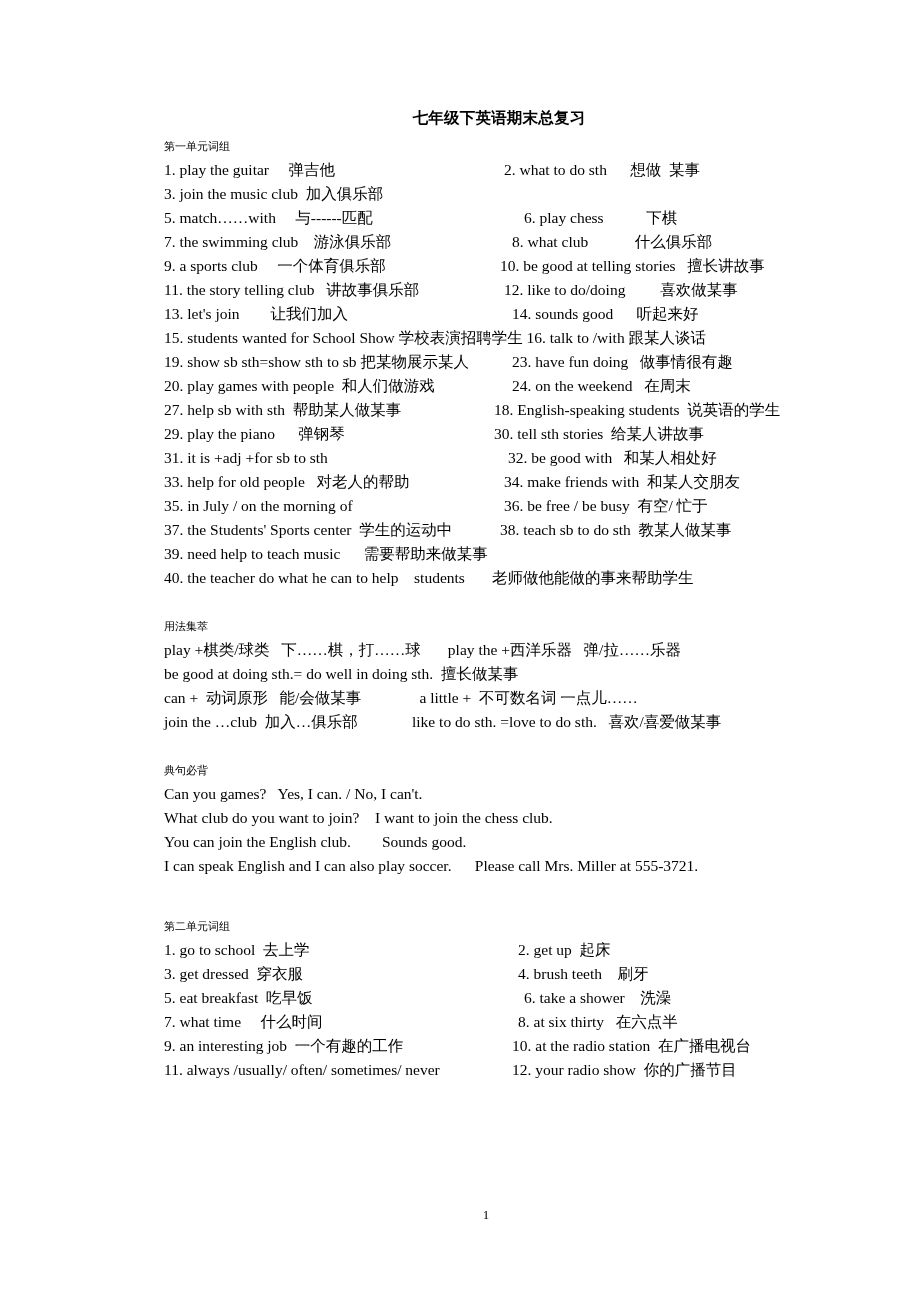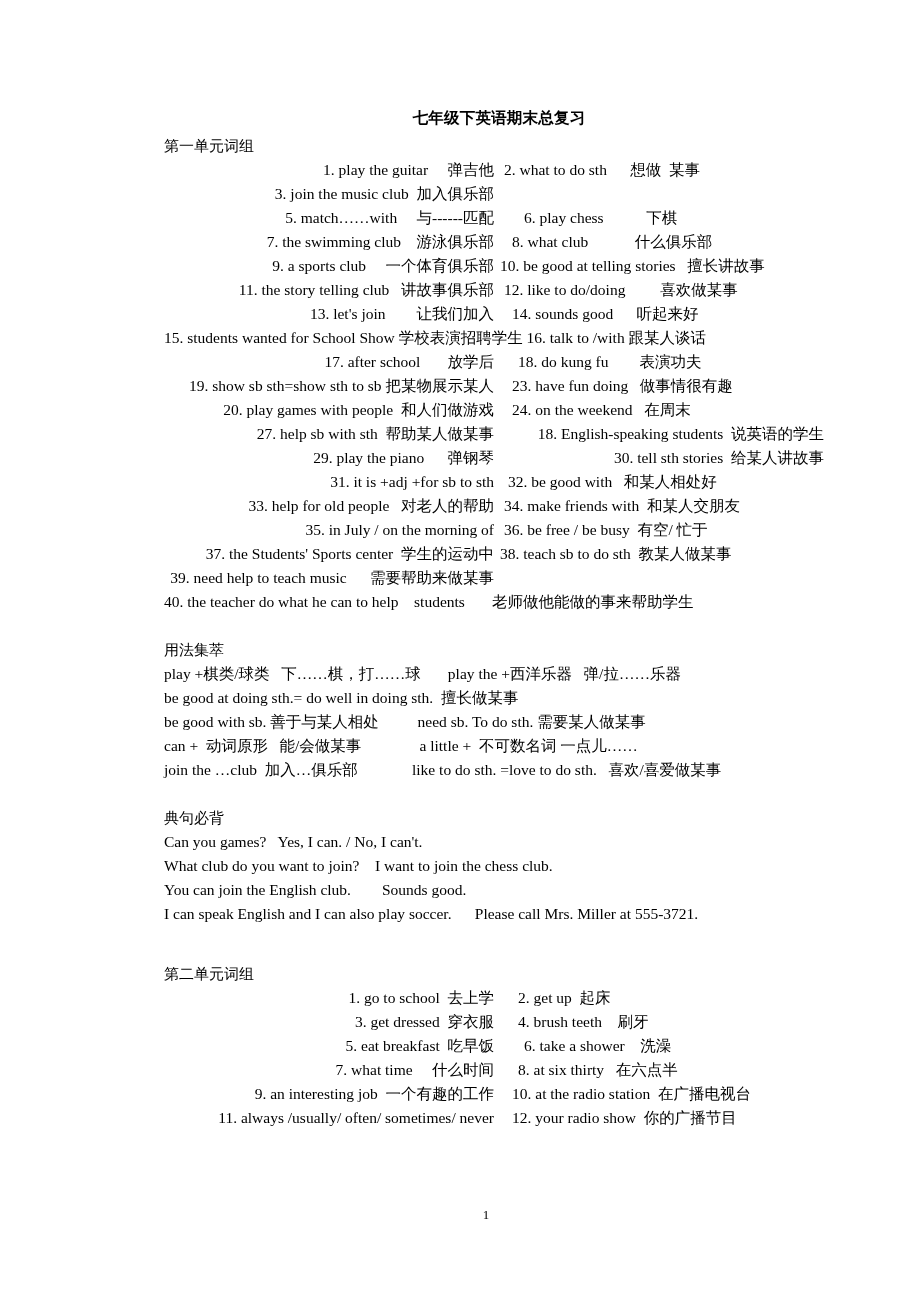--- a/index.html
+++ b/index.html
@@ -30,21 +30,21 @@
   .doc-title {
     text-align: center;
     font-size: 15.5px;
     font-weight: bold;
     letter-spacing: 0.2px;
     line-height: 20px;
     margin: 0 0 6px 0;
     padding-left: 10px;
   }
   .section-head {
-    font-size: 15px;
+    font-size: 11px;
     line-height: 24px;
     margin: 0;
     white-space: pre;
   }
   .row {
     display: flex;
     font-size: 15.5px;
     line-height: 24px;
     white-space: pre;
   }
@@ -80,21 +80,21 @@
   .page-number {
     position: absolute;
     left: 0;
     top: 1207px;
     width: 920px;
     text-align: center;
     font-size: 13px;
     line-height: 16px;
   }
   
-  .i0  { padding-left: 0px; text-align: right; }
+  .i0  { padding-left: 0px; }
   .i6  { padding-left: 6px; }
   .i10 { padding-left: 10px; }
   .i14 { padding-left: 14px; }
   .i18 { padding-left: 18px; }
   .i24 { padding-left: 24px; }
   .i30 { padding-left: 30px; }
 </style>
 </head>
 <body>
 
@@ -107,40 +107,38 @@
     <div class="section-head">第一单元词组</div>
     <div id="unit1-list">
         <div class="row"><div class="col-l i0">1. play the guitar     弹吉他</div><div class="col-r i10">2. what to do sth      想做  某事</div></div>
         <div class="row"><div class="col-l i0">3. join the music club  加入俱乐部</div></div>
         <div class="row"><div class="col-l i0">5. match……with     与------匹配</div><div class="col-r i30">6. play chess           下棋</div></div>
         <div class="row"><div class="col-l i0">7. the swimming club    游泳俱乐部</div><div class="col-r i18">8. what club            什么俱乐部</div></div>
         <div class="row"><div class="col-l i0">9. a sports club     一个体育俱乐部</div><div class="col-r i6">10. be good at telling stories   擅长讲故事</div></div>
         <div class="row"><div class="col-l i0">11. the story telling club   讲故事俱乐部</div><div class="col-r i10">12. like to do/doing         喜欢做某事</div></div>
         <div class="row"><div class="col-l i0">13. let's join        让我们加入</div><div class="col-r i18">14. sounds good      听起来好</div></div>
         <div class="row wide"><div class="col-l i0">15. students wanted for School Show 学校表演招聘学生 16. talk to /with 跟某人谈话</div><div class="col-r i0"></div></div>
-        <div class="row"><div class="col-l i0">17. after school       放学后</div><div class="col-r i24">18. do kung fu        表演功夫</div></div>
         <div class="row"><div class="col-l i0">19. show sb sth=show sth to sb 把某物展示某人</div><div class="col-r i18">23. have fun doing   做事情很有趣</div></div>
         <div class="row"><div class="col-l i0">20. play games with people  和人们做游戏</div><div class="col-r i18">24. on the weekend   在周末</div></div>
         <div class="row"><div class="col-l i0">27. help sb with sth  帮助某人做某事</div><div class="col-r i0">18. English-speaking students  说英语的学生</div></div>
         <div class="row"><div class="col-l i0">29. play the piano      弹钢琴</div><div class="col-r i0">30. tell sth stories  给某人讲故事</div></div>
         <div class="row"><div class="col-l i0">31. it is +adj +for sb to sth</div><div class="col-r i14">32. be good with   和某人相处好</div></div>
         <div class="row"><div class="col-l i0">33. help for old people   对老人的帮助</div><div class="col-r i10">34. make friends with  和某人交朋友</div></div>
         <div class="row"><div class="col-l i0">35. in July / on the morning of</div><div class="col-r i10">36. be free / be busy  有空/ 忙于</div></div>
         <div class="row"><div class="col-l i0">37. the Students' Sports center  学生的运动中</div><div class="col-r i6">38. teach sb to do sth  教某人做某事</div></div>
         <div class="row"><div class="col-l i0">39. need help to teach music      需要帮助来做某事</div><div class="col-r i0"></div></div>
         <div class="row wide"><div class="col-l i0">40. the teacher do what he can to help    students       老师做他能做的事来帮助学生</div><div class="col-r i0"></div></div>
       </div>
 
     <div class="spacer"></div>
 
     <div class="section-head">用法集萃</div>
     <div id="usage-list">
         <div class="line">play +棋类/球类   下……棋，打……球       play the +西洋乐器   弹/拉……乐器</div>
         <div class="line">be good at doing sth.= do well in doing sth.  擅长做某事</div>
-        <div class="line">be good with sb. 善于与某人相处          need sb. To do sth. 需要某人做某事</div>
         <div class="line">can +  动词原形   能/会做某事               a little +  不可数名词 一点儿……</div>
         <div class="line">join the …club  加入…俱乐部              like to do sth. =love to do sth.   喜欢/喜爱做某事</div>
       </div>
 
     <div class="spacer"></div>
 
     <div class="section-head">典句必背</div>
     <div id="sentences-list">
         <div class="line">Can you games?   Yes, I can. / No, I can't.</div>
         <div class="line">What club do you want to join?    I want to join the chess club.</div>

